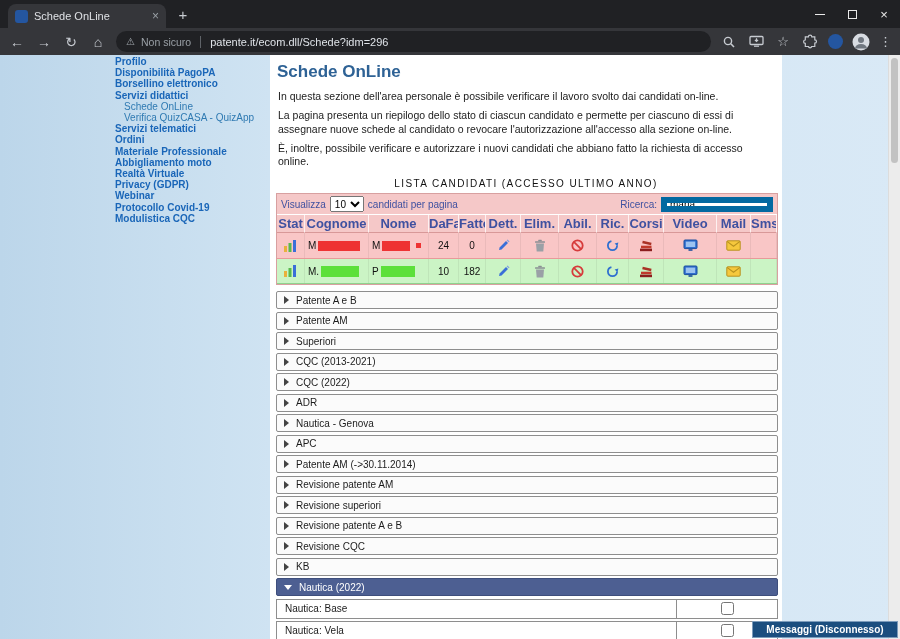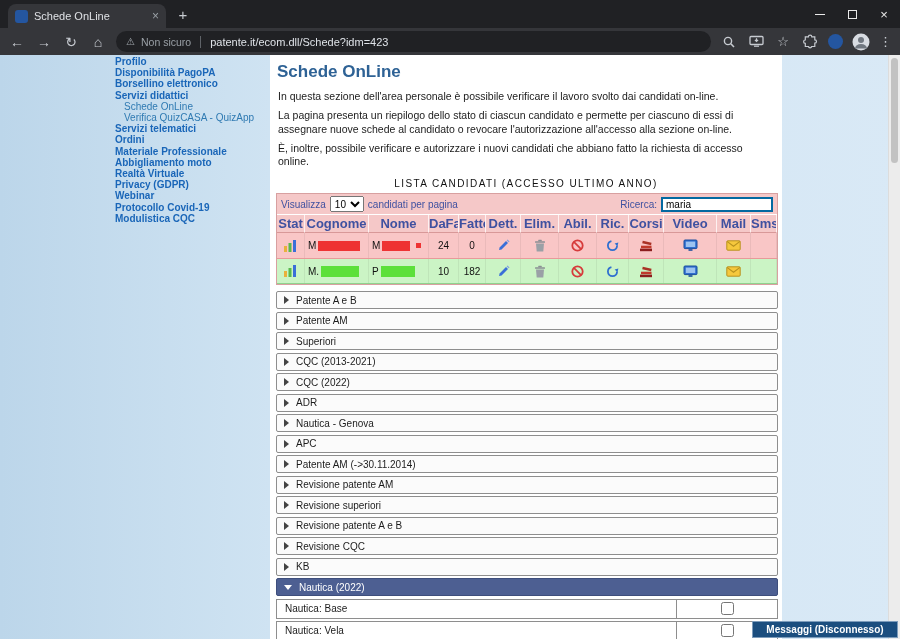--- a/index.html
+++ b/index.html
@@ -46,21 +46,21 @@
   .intro { padding:0 8px; }
   .intro p { font-size:10.5px; color:#1b1b1b; line-height:1.32; margin:5px 0; }
   .list-heading { text-align:center; font-size:10px; font-weight:normal; letter-spacing:1.4px;
                   color:#111; margin:9px 0 4px; }
 
   .table-wrap { margin:0 4px 5px 6px; width:502px; border:1px solid #d8a0a0; }
   .controls { height:20px; background:#f5c8c8; display:flex; align-items:center;
               justify-content:space-between; padding:0 4px; font-size:10px; color:#3f51a0; }
   .controls .left, .controls .right { display:flex; align-items:center; gap:4px; }
   .controls select { font-size:10px; height:16px; }
-  .controls input { font-size:10px; height:15px; width:112px; border:2px solid #0369a1; padding:0 3px; }
+  .controls input { font-size:10px; height:15px; width:112px; border:6px solid #0369a1; padding:0 3px; }
 
   .grid { display:grid; grid-template-columns:28px 64px 60px 30px 27px 35px 38px 38px 32px 35px 53px 34px 26px; }
   .thead { background:#f5c8c8; border-top:1px solid #fff; }
   .thead .c { font-size:13px; font-weight:bold; color:#3f51a0; text-align:center; line-height:17px;
               border-right:1px solid rgba(255,255,255,.75); border-bottom:1px solid #d89898;
               overflow:hidden; cursor:pointer; }
   .trow .c { display:flex; align-items:center; justify-content:center; font-size:10px; color:#111;
              border-right:1px solid rgba(0,0,0,.06); }
   .trow.red  { background:#f9c6c6; border-bottom:1px solid #e89a9a; }
   .trow.red .c { height:25px; }
@@ -118,21 +118,21 @@
 
   <div class="toolbar">
     <span class="navicon">←</span>
     <span class="navicon">→</span>
     <span class="navicon">↻</span>
     <span class="navicon">⌂</span>
     <div class="omnibox">
       <span class="omni-warn">⚠</span>
       <span class="sec-label">Non sicuro</span>
       <span class="omni-sep"></span>
-      <span>patente.it/ecom.dll/Schede?idm=423</span>
+      <span>patente.it/ecom.dll/Schede?idm=296</span>
     </div>
     <span class="tbicon">
       <svg width="14" height="14" viewBox="0 0 14 14">
           <circle cx="6" cy="6" r="3.6" fill="none" stroke="#c7cbd1" stroke-width="1.4"></circle>
           <line x1="8.8" y1="8.8" x2="12" y2="12" stroke="#c7cbd1" stroke-width="1.6"></line>
         </svg>
     </span>
     <span class="tbicon">
       <svg width="15" height="13" viewBox="0 0 15 13">
           <rect x="1" y="1.5" width="13" height="8" rx="1" fill="none" stroke="#c7cbd1" stroke-width="1.3"></rect>

